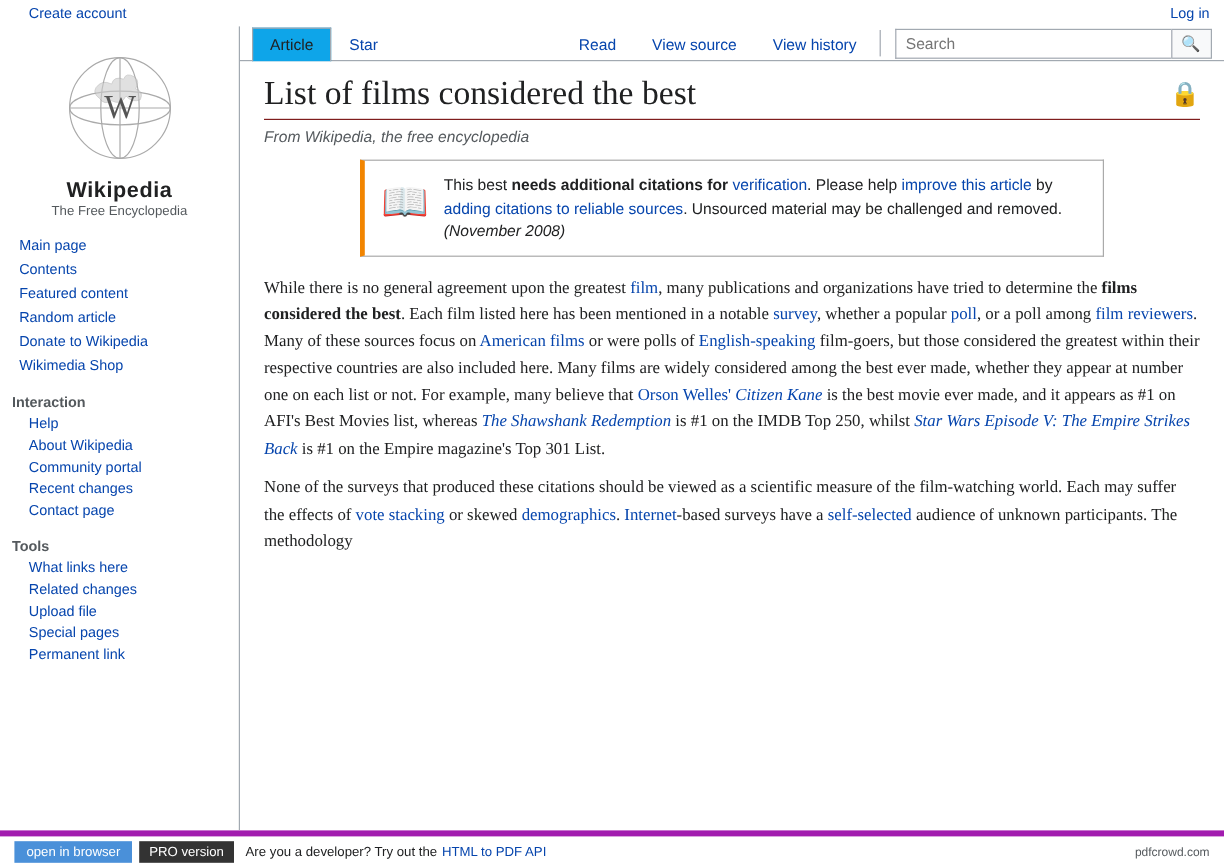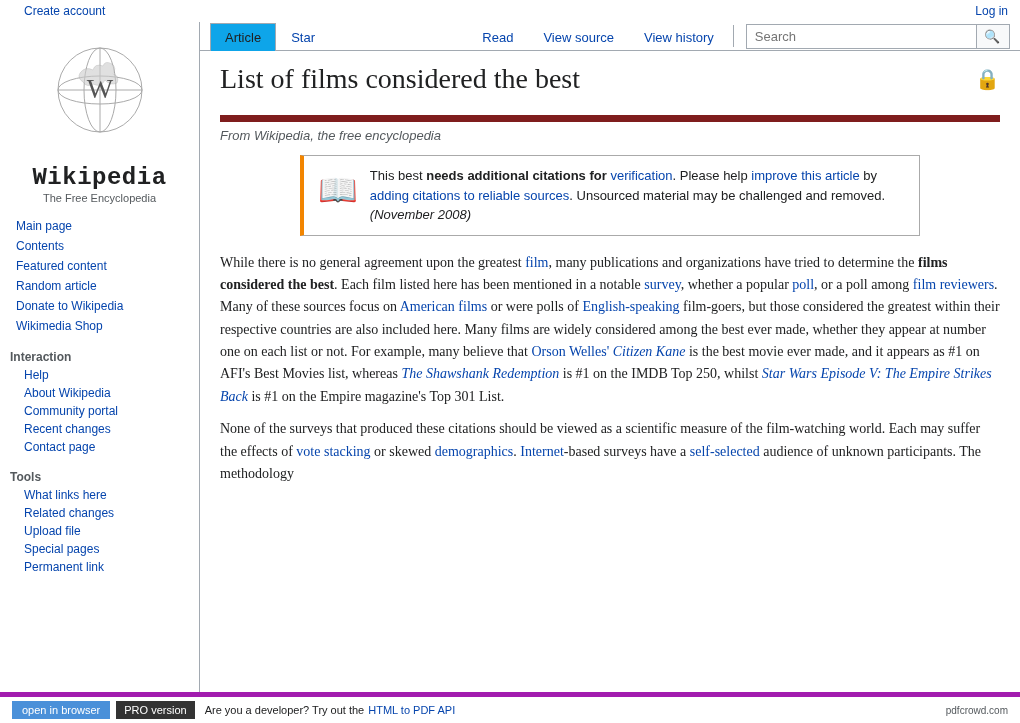--- a/index.html
+++ b/index.html
@@ -29,26 +29,26 @@
       font-family: Arial, Helvetica, sans-serif;
       font-size: 12px;
       background: #fff;
       border-right: 1px solid #a2a9b1;
     }
     #sidebar .logo-area {
       text-align: center;
       padding: 8px 0 4px 0;
     }
     .logo-title {
-      font-family: Liberation Mono, monospace;
-      font-size: 24px;
+      font-family: Liberation Sans, sans-serif;
+      font-size: 18px;
       font-weight: bold;
       letter-spacing: 0.5px;
       color: #202122;
-      margin-top: 16px;
+      margin-top: 0;
     }
     .logo-subtitle {
       font-family: Arial, sans-serif;
       font-size: 11px;
       color: #54595d;
       margin-top: 1px;
     }
     .sidebar-section { margin-top: 8px; }
     .sidebar-nav-item {
       display: block;
@@ -127,22 +127,22 @@
       font-size: 13px;
       border-left: 1px solid #a2a9b1;
     }
 
     
     #article { padding: 12px 20px 20px 20px; }
     .page-title {
       font-family: Linux Libertine, Georgia, serif;
       font-size: 28px;
       font-weight: normal;
-      border-bottom: 7px solid #7f1d1d;
-      padding-bottom: 20px;
+      border-bottom: 1px solid #7f1d1d;
+      padding-bottom: 4px;
       margin-bottom: 6px;
       color: #202122;
       display: flex;
       align-items: flex-end;
       justify-content: space-between;
     }
     .lock-icon { font-size: 20px; color: #888; margin-bottom: 4px; }
     .from-wiki { font-size: 13px; font-style: italic; color: #54595d; margin-bottom: 12px; font-family: Arial, sans-serif; }
 
     

